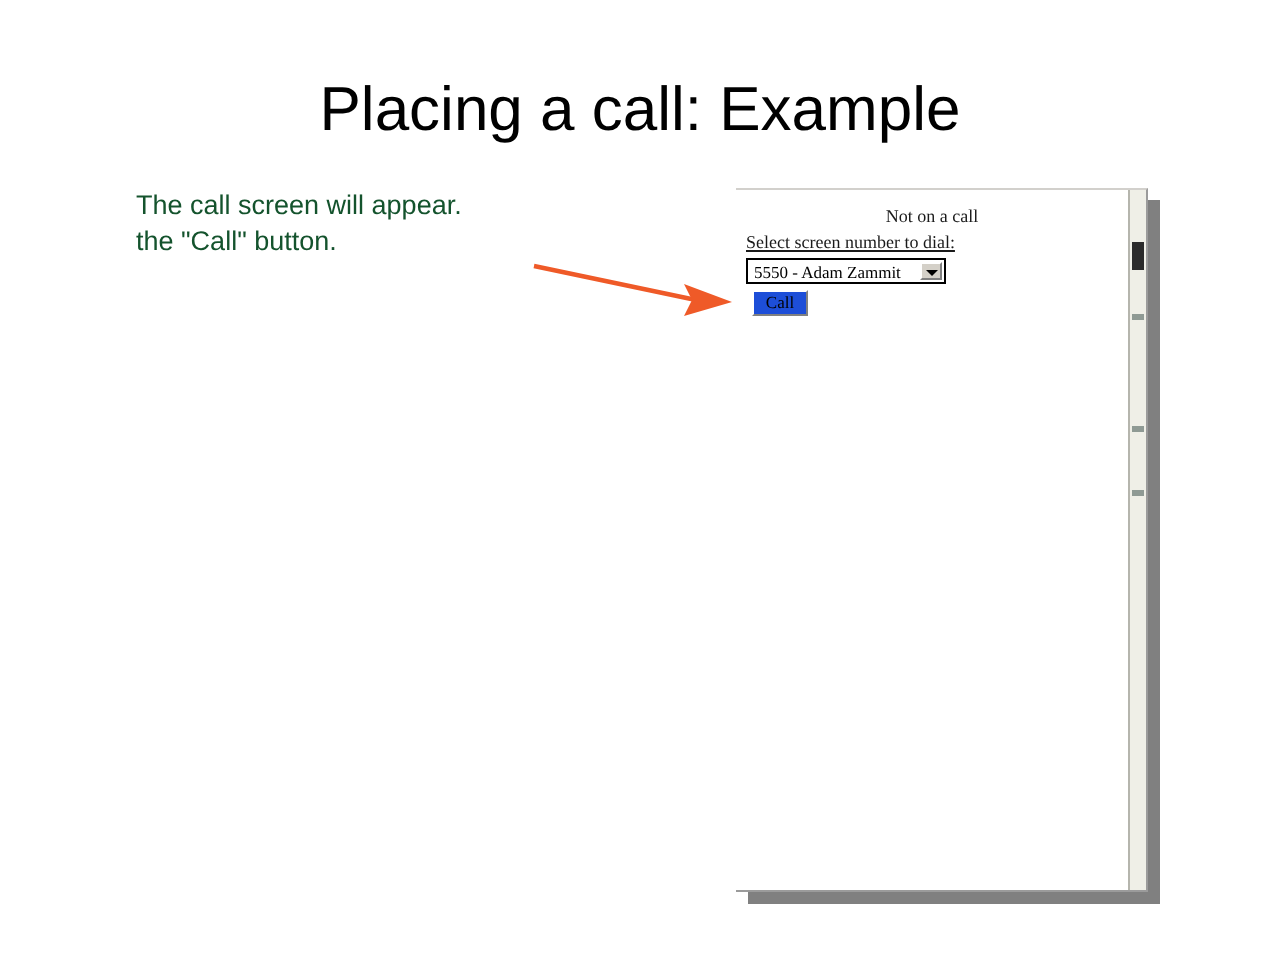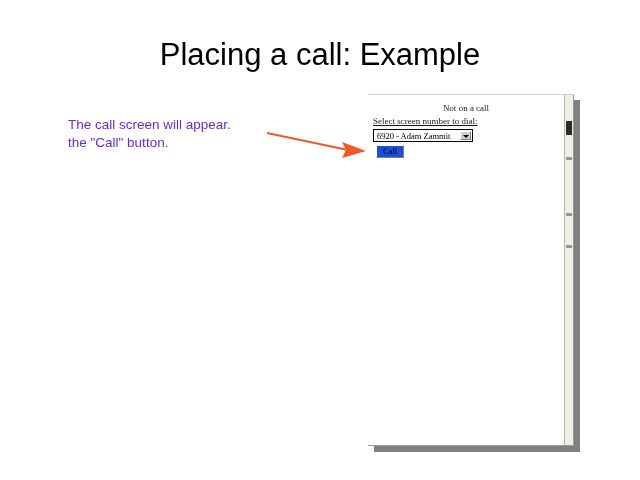--- a/index.html
+++ b/index.html
@@ -35,25 +35,25 @@
     line-height: 1.1;
     color: #000000;
     letter-spacing: 0px;
     white-space: nowrap;
   }
 
   
   #body-text {
     position: absolute;
     left: 68px;
-    top: 116px;
+    top: 94px;
     width: 210px;
     font-size: 13.5px;
     line-height: 18px;
-    color: #6d28d9;
+    color: #14532d;
   }
   #body-text .line {
     display: block;
     white-space: nowrap;
   }
 
   
   #annotation-arrow {
     position: absolute;
     left: 258px;
@@ -239,21 +239,21 @@
 
   <div id="screenshot-panel">
 
     <div id="panel-content">
 
       <div id="call-status">Not on a call</div>
 
       <div id="dial-label">Select screen number to dial:</div>
 
       <div id="phone-select">
-        <span class="sel-value">6920 - Adam Zammit</span>
+        <span class="sel-value">5550 - Adam Zammit</span>
         <span class="sel-arrow-btn">
           <span class="caret"></span>
         </span>
       </div>
 
       <div id="call-button">Call</div>
 
     </div>
 
     <div id="panel-scrollbar">

